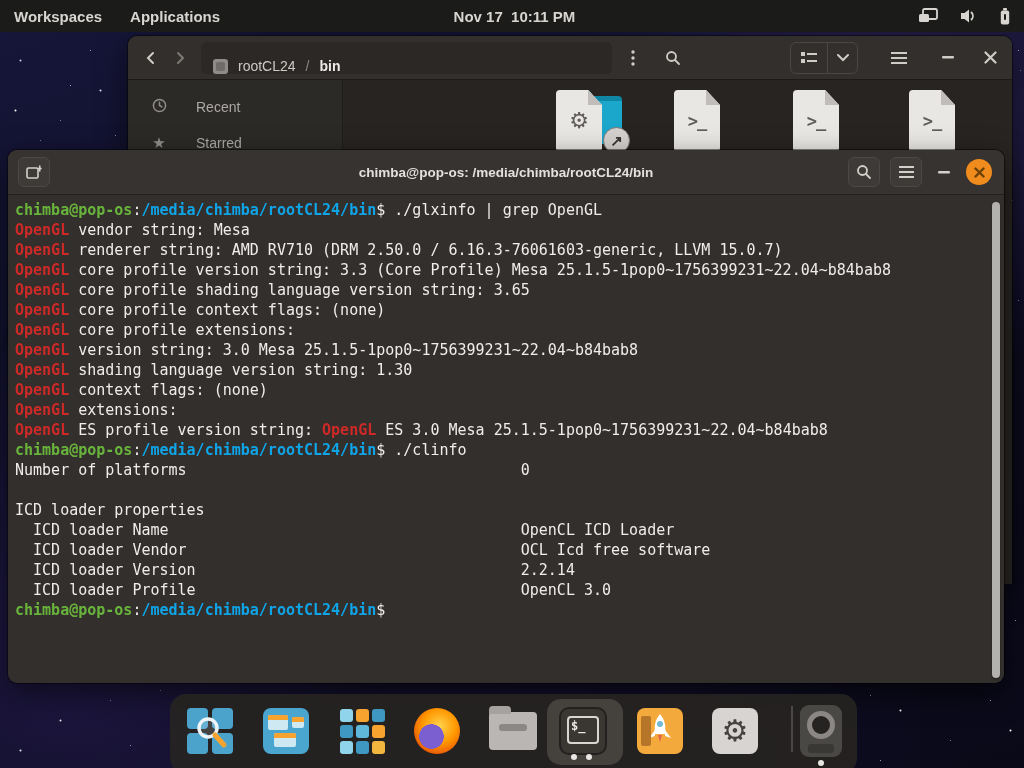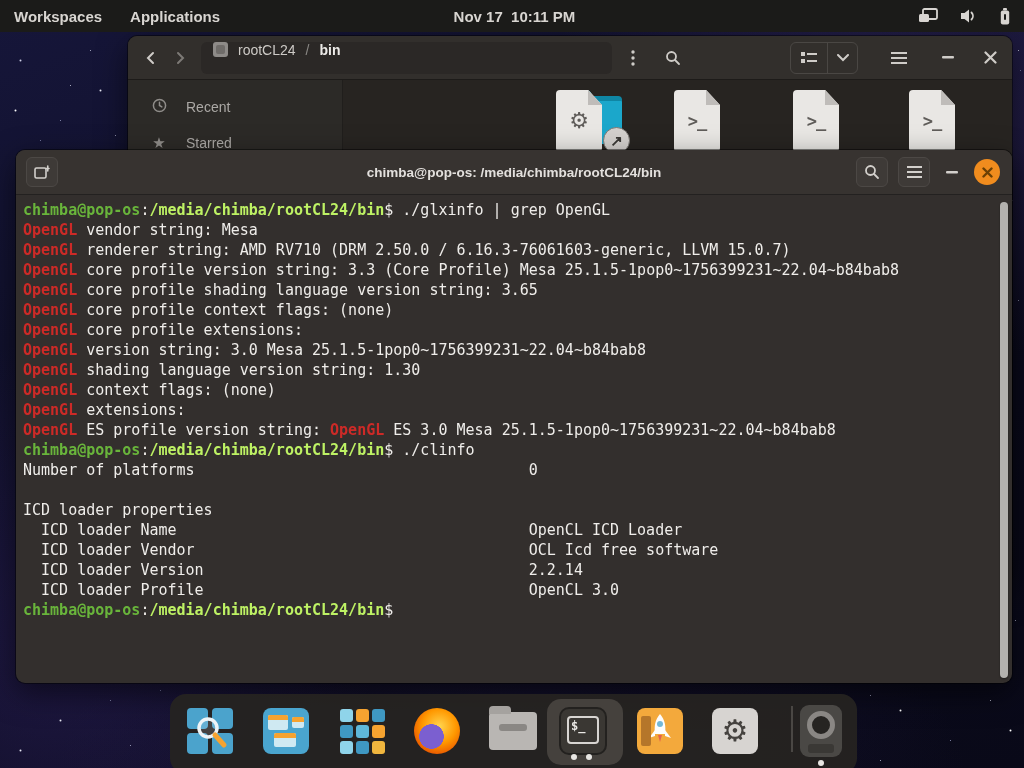--- a/index.html
+++ b/index.html
@@ -36,38 +36,38 @@
   
   .win { position:absolute; border-radius:9px; box-shadow:0 10px 30px rgba(0,0,0,.55), 0 0 0 1px rgba(0,0,0,.45); }
   .btnish { display:flex; align-items:center; justify-content:center; border-radius:6px; color:#cfccc8; }
 
   
   .files-win { left:128px; top:36px; width:884px; height:549px; background:#272421; z-index:10; }
   .files-header { height:44px; background:#322f2c; border-radius:9px 9px 0 0;
     border-bottom:1px solid #1d1b19; display:flex; align-items:center; padding:0 8px; }
   .nav-btn { width:32px; height:30px; }
   .nav-btn.fwd { color:#7d7a76; }
-  .pathbar { display:flex; align-items:flex-start; gap:10px; background:#2b2826; border-radius:6px;
+  .pathbar { display:flex; align-items:flex-end; gap:10px; background:#2b2826; border-radius:6px;
     height:32px; width:444px; margin-left:6px; padding:0 12px; font-size:14px; }
   .pathbar .dev { color:#cdcac6; }
   .pathbar .sep { color:#8a8784; }
   .pathbar .cur { color:#eceae7; font-weight:bold; }
   .drive-ic { width:15px; height:15px; background:#8e8b88; border-radius:3px; position:relative; }
   .drive-ic::after { content:""; position:absolute; inset:3px; background:#6f6c69; border-radius:2px; }
   .files-tools { margin-left:4px; display:flex; align-items:center; gap:6px; }
   .tool { width:34px; height:30px; }
   .viewsplit { display:flex; margin-left:94px; border:1px solid #4a4744; border-radius:6px; overflow:hidden; }
   .viewsplit .tool { border-radius:0; width:36px; }
   .viewsplit .tool + .tool { border-left:1px solid #4a4744; width:30px; }
   .winctl { display:flex; align-items:center; gap:14px; margin-left:12px; color:#d8d5d1; }
   .winctl .tool { width:28px; }
 
   .files-body { display:flex; height:504px; }
   .files-sidebar { width:215px; background:#2c2a27; border-right:1px solid #201e1c; padding-top:8px; }
-  .side-row { display:flex; align-items:center; gap:18px; height:34px; padding:0 16px; color:#aba8a5;
+  .side-row { display:flex; align-items:center; gap:28px; height:34px; padding:0 16px; color:#aba8a5;
     font-size:14px; margin:2px 6px; border-radius:6px; }
   .side-row .ic { width:18px; text-align:center; color:#8f8c89; font-size:15px; }
   .files-content { position:relative; flex:1; background:#272421; }
 
   .gridfolder { position:absolute; left:223px; top:16px; width:56px; height:48px;
     background:#1ba7cb; border-radius:3px 6px 6px 6px; }
   .gridfolder::before { content:""; position:absolute; left:0; top:-6px; width:26px; height:7px;
     background:#1ba7cb; border-radius:4px 6px 0 0; }
   .gridfolder::after { content:""; position:absolute; left:0; top:0; width:100%; height:5px;
     background:#0f86a4; border-radius:0 4px 0 0; }
@@ -77,38 +77,38 @@
   .doc { position:absolute; top:10px; width:46px; height:62px; }
   .doc .paper { position:absolute; inset:0; background:#e9e7e4; border-radius:4px;
     clip-path:polygon(0 0, 70% 0, 100% 24%, 100% 100%, 0 100%); }
   .doc .fold { position:absolute; right:0; top:0; width:14px; height:15px; background:#bfbcb9;
     clip-path:polygon(0 0, 100% 100%, 0 100%); }
   .doc .glyph { position:absolute; width:100%; top:20px; text-align:center; color:#5f5c59;
     font-weight:bold; font-size:22px; line-height:22px; }
   .doc .glyph.script { font-family:"DejaVu Sans Mono", monospace; font-size:17px; letter-spacing:-1px; }
 
   
-  .term-win { left:16px; top:150px; width:996px; height:533px; background:#332f2d; z-index:20; }
+  .term-win { left:8px; top:150px; width:996px; height:533px; background:#332f2d; z-index:20; }
   .term-header { position:relative; height:45px; background:#373330; border-radius:9px 9px 0 0;
     border-bottom:1px solid #232120; display:flex; align-items:center; }
   .term-title { position:absolute; left:0; right:0; text-align:center; color:#e3e0dd;
     font-size:13.5px; font-weight:bold; pointer-events:none; }
   .term-hbtn { width:32px; height:30px; border:1px solid #4c4845; background:#3e3a37; color:#d3d0cc; }
   .term-newtab { margin-left:10px; }
   .term-right { position:absolute; right:12px; display:flex; align-items:center; gap:10px; }
   .term-min { width:24px; border:none; background:none; }
   .term-close { width:26px; height:26px; border-radius:50%; background:#f08c1e; color:#6b4005;
     display:flex; align-items:center; justify-content:center; }
 
   .term-body { position:relative; padding:5px 0 0 7px; font-family:"DejaVu Sans Mono", monospace;
     font-size:15px; line-height:20px; }
   .term-line { white-space:pre; height:20px; }
   .tc-fg    { color:#efedea; }
   .tc-green { color:#69b53b; font-weight:bold; }
-  .tc-blue  { color:#bef264; font-weight:bold; }
+  .tc-blue  { color:#0ea5e9; font-weight:bold; }
   .tc-red   { color:#cd2a27; font-weight:bold; }
   .term-scrollbar { position:absolute; right:4px; top:52px; width:8px; height:476px;
     background:#b3b1ae; border-radius:4px; box-shadow:0 1px 2px rgba(0,0,0,.4); }
 
   
   .dock { position:absolute; left:170px; top:694px; width:687px; height:80px;
     background:rgba(38,36,33,.92); border-radius:16px; z-index:30; display:block; }
   .dock-item { position:absolute; top:6px; width:62px; height:62px; display:flex;
     align-items:center; justify-content:center; }
   .dock-active-bg { position:absolute; left:377px; top:5px; width:76px; height:66px;

